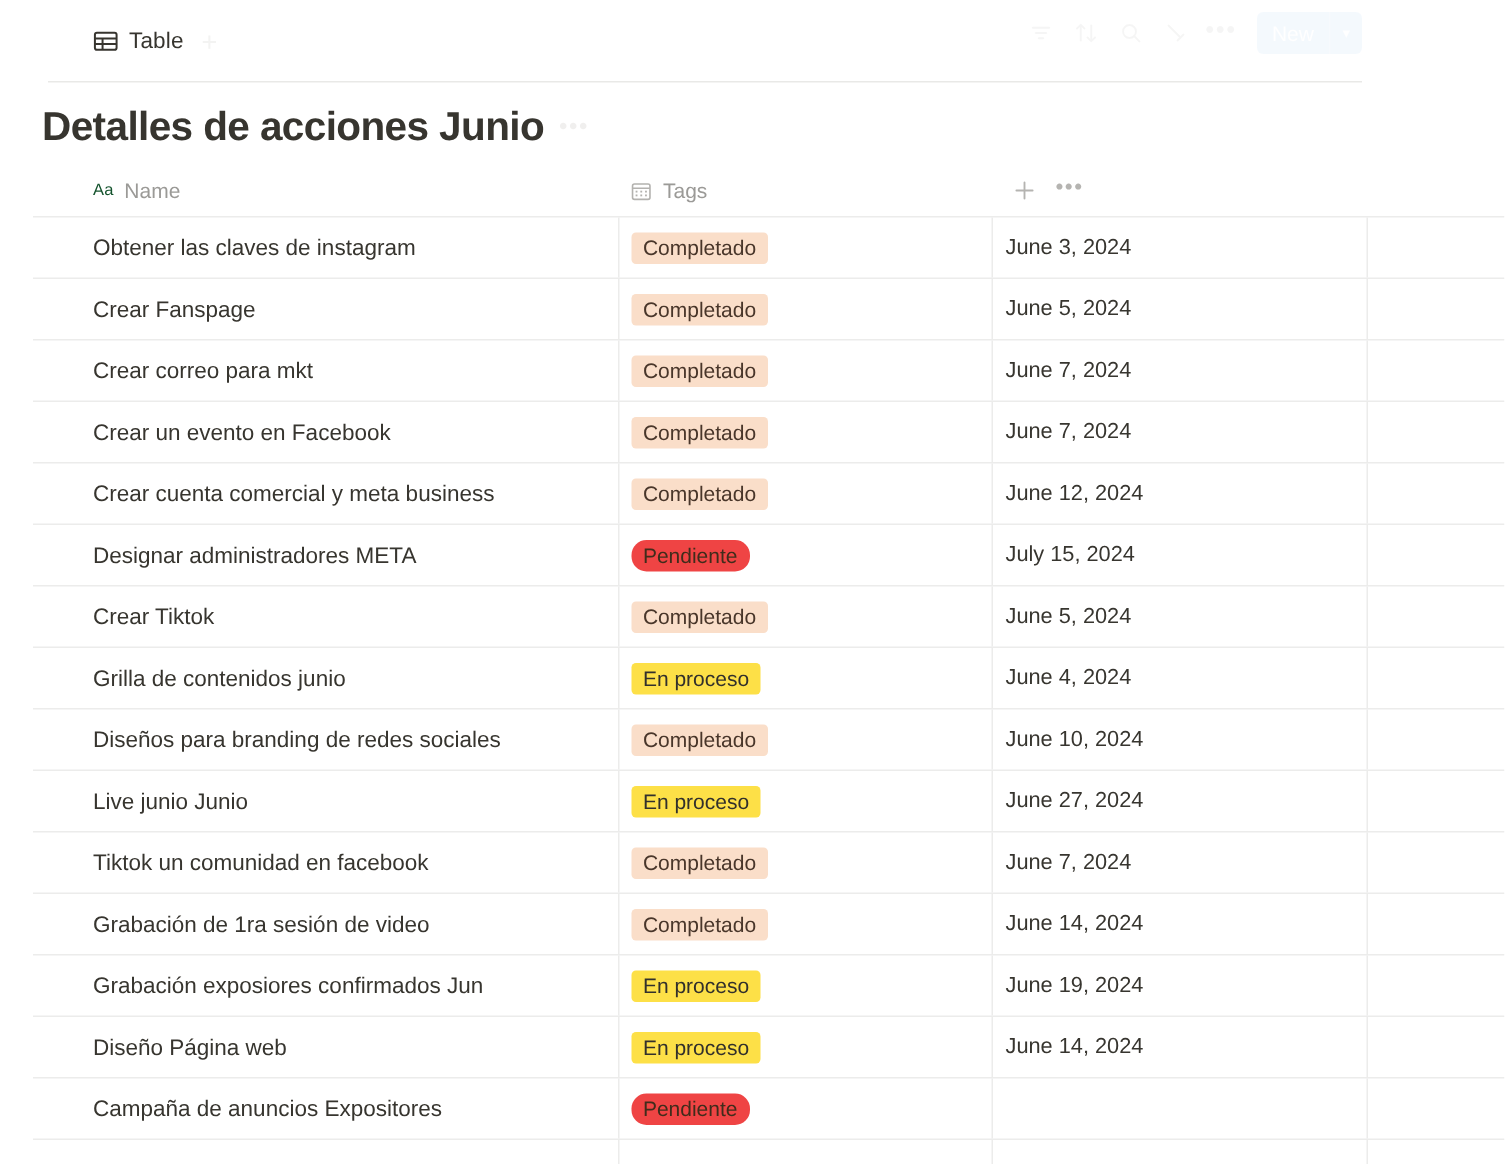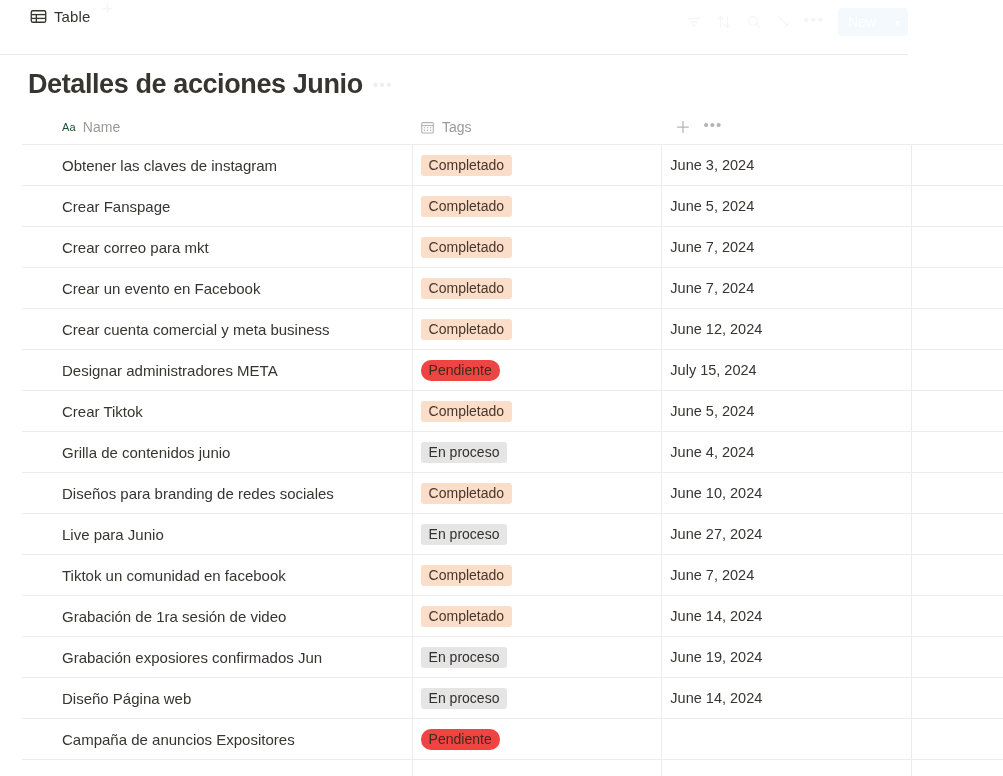--- a/index.html
+++ b/index.html
@@ -10,22 +10,23 @@
     font-family: "Liberation Sans", sans-serif;
     color: #37352f;
     overflow: hidden;
   }
 
   
   .viewbar {
     position: relative;
     height: 55px;
     display: flex;
-    align-items: flex-start;
+    align-items: center;
     padding-left: 28px;
+    margin-left: 32px;
   }
   .viewbar-underline {
     position: absolute;
     left: 0; right: 95px; bottom: 0;
     height: 1px;
     background: #e9e9e7;
   }
   .view-tab {
     display: flex;
     align-items: center;
@@ -189,21 +190,21 @@
     height: 21px;
     padding: 0 8px;
     border-radius: 3px;
     font-size: 14px;
     line-height: 1;
     color: #37352f;
     white-space: nowrap;
   }
   .badge-orange { background: #fadec9; color: #49362a; }
   .badge-yellow { background: #ef4444; color: #402c1b; border-radius: 10px; }
-  .badge-gray   { background: #e5e5e5; color: #32302c; }
+  .badge-gray   { background: #fde047; color: #32302c; }
   .date-text { color: #37352f; font-size: 14.5px; }
 </style>
 </head>
 <body>
 
 <div class="viewbar">
   <div class="viewbar-underline"></div>
 
   <div class="view-tab">
     <span class="icon-table">
@@ -400,21 +401,21 @@
         <div class="td td-estado">
           <span class="badge badge-orange">Completado</span>
         </div>
         <div class="td td-tags">
           <span class="date-text">June 10, 2024</span>
         </div>
         <div class="td td-blank"></div>
       </div>
       <div class="trow">
         <div class="td td-name">
-          <span class="cell-title">Live para Junio</span>
+          <span class="cell-title">Live junio Junio</span>
         </div>
         <div class="td td-estado">
           <span class="badge badge-gray">En proceso</span>
         </div>
         <div class="td td-tags">
           <span class="date-text">June 27, 2024</span>
         </div>
         <div class="td td-blank"></div>
       </div>
       <div class="trow">

